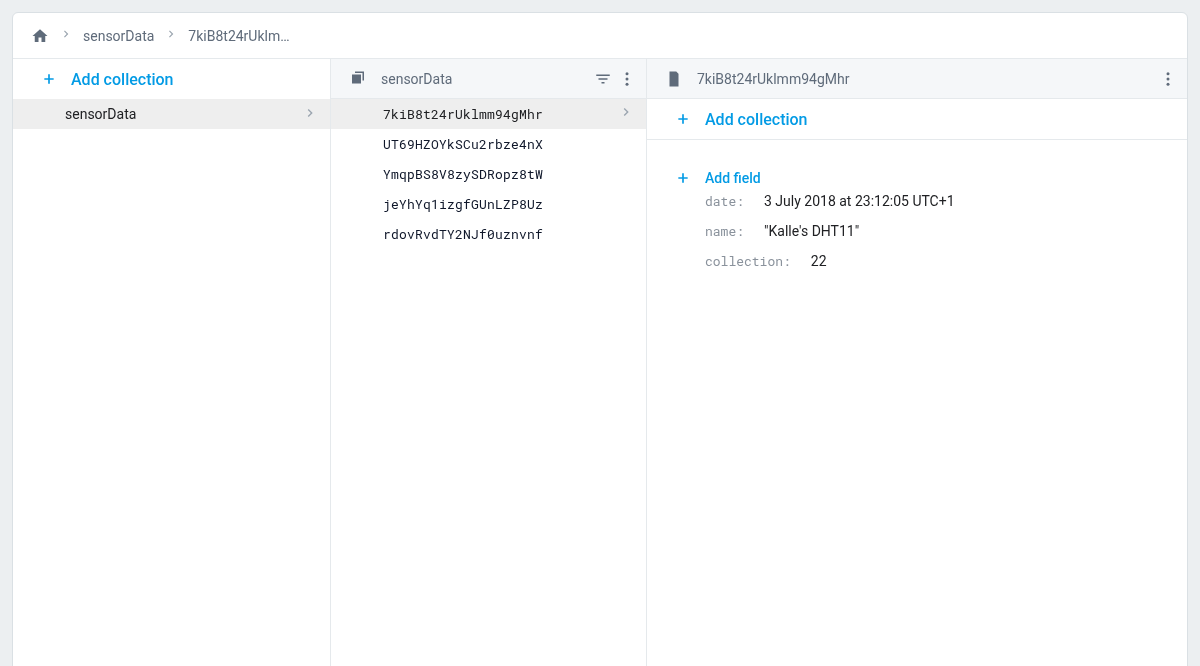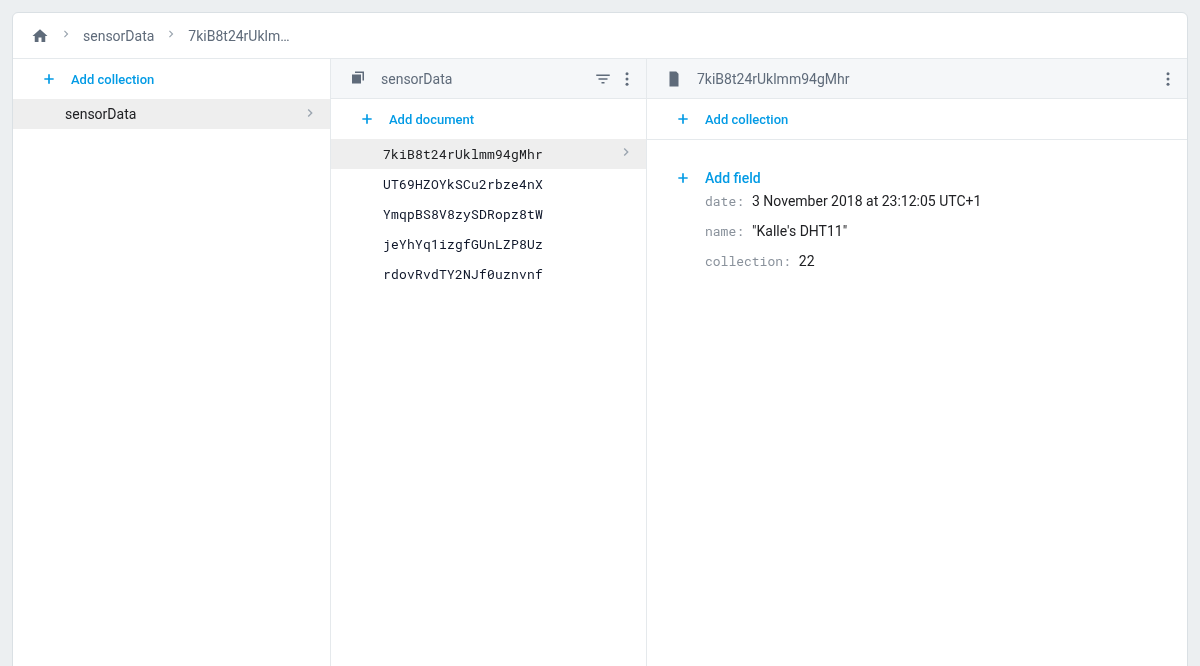--- a/index.html
+++ b/index.html
@@ -63,21 +63,21 @@
 .col-header .spacer { flex: 1; }
 .col-header .action-icon { margin-left: 6px; cursor: pointer; display: inline-flex; }
 .col-header .action-icon svg { fill: #5f6b7a; }
 
 .add-row {
   display: flex;
   align-items: center;
   height: 40px;
   padding-left: 28px;
   color: #039be5;
-  font-size: 13px;
+  font-size: 16px;
   font-weight: 500;
   cursor: pointer;
 }
 .add-row .plus { margin-right: 14px; display:inline-flex; }
 .add-row .plus svg { stroke: #039be5; }
 
 .list { flex: 1; overflow: auto; }
 .list-item {
   display: flex;
   align-items: center;
@@ -106,20 +106,21 @@
 }
 .fadd .plus { margin-right: 14px; display:inline-flex; }
 .fadd .plus svg { stroke: #039be5; }
 .fld {
   display: flex;
   align-items: center;
   height: 30px;
   padding-left: 30px;
   font-size: 14px;
   white-space: nowrap;
+  gap: 12px;
 }
 .fld-key { font-family: "Roboto Mono", Menlo, Consolas, monospace; color: #8a929c; font-size: 13px; }
 .fld-val { color: #202124; margin-left: 8px; }
 </style>
 </head>
 <body>
 
 <div class="panel">
 
   <div class="breadcrumb">
@@ -179,28 +180,20 @@
             </svg>
         </span>
         <span class="action-icon">
           <svg width="18" height="18" viewBox="0 0 24 24">
               <circle cx="12" cy="5" r="2"></circle>
               <circle cx="12" cy="12" r="2"></circle>
               <circle cx="12" cy="19" r="2"></circle>
             </svg>
         </span>
       </div>
-      <div class="add-row">
-        <span class="plus">
-          <svg width="16" height="16" viewBox="0 0 24 24" fill="none" stroke-width="2.5">
-              <path d="M12 5v14M5 12h14"></path>
-            </svg>
-        </span>
-        <span>Add document</span>
-      </div>
       <div class="list">
         <div class="list-item mono selected dark">
           <span>7kiB8t24rUklmm94gMhr</span>
           <span class="spacer"></span>
           <span class="chev"><svg width="16" height="16" viewBox="0 0 24 24">
                 <path d="M8.59 16.59 13.17 12 8.59 7.41 10 6l6 6-6 6z"></path>
               </svg></span>
         </div>
         <div class="list-item mono">
             <span>UT69HZOYkSCu2rbze4nX</span>
@@ -246,21 +239,21 @@
         <div class="fadd">
           <span class="plus">
             <svg width="16" height="16" viewBox="0 0 24 24" fill="none" stroke-width="2.5">
                 <path d="M12 5v14M5 12h14"></path>
               </svg>
           </span>
           <span>Add field</span>
         </div>
         <div class="fld">
           <span class="fld-key">date:</span>
-          <span class="fld-val">3 November 2018 at 23:12:05 UTC+1</span>
+          <span class="fld-val">3 July 2018 at 23:12:05 UTC+1</span>
         </div>
         <div class="fld">
           <span class="fld-key">name:</span>
           <span class="fld-val">"Kalle's DHT11"</span>
         </div>
         <div class="fld">
           <span class="fld-key">collection:</span>
           <span class="fld-val">22</span>
         </div>
       </div>

